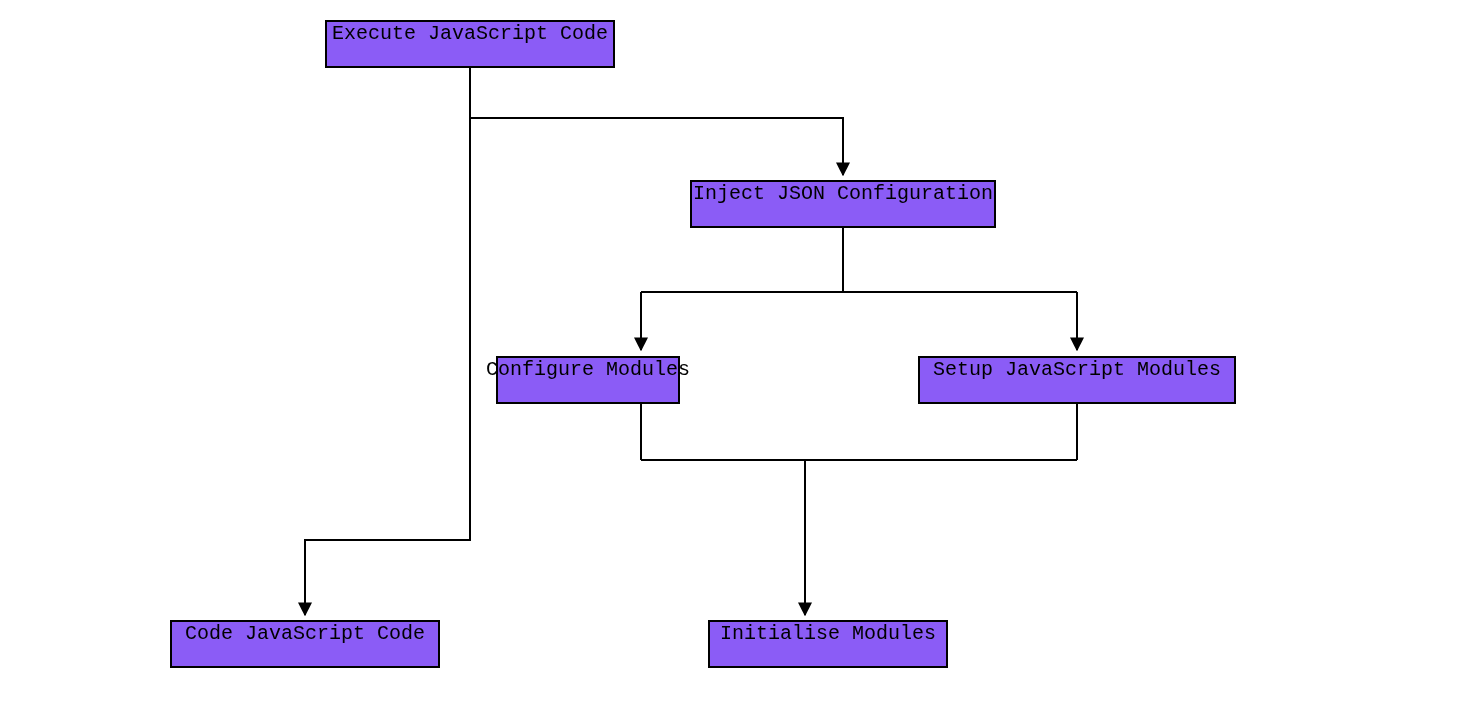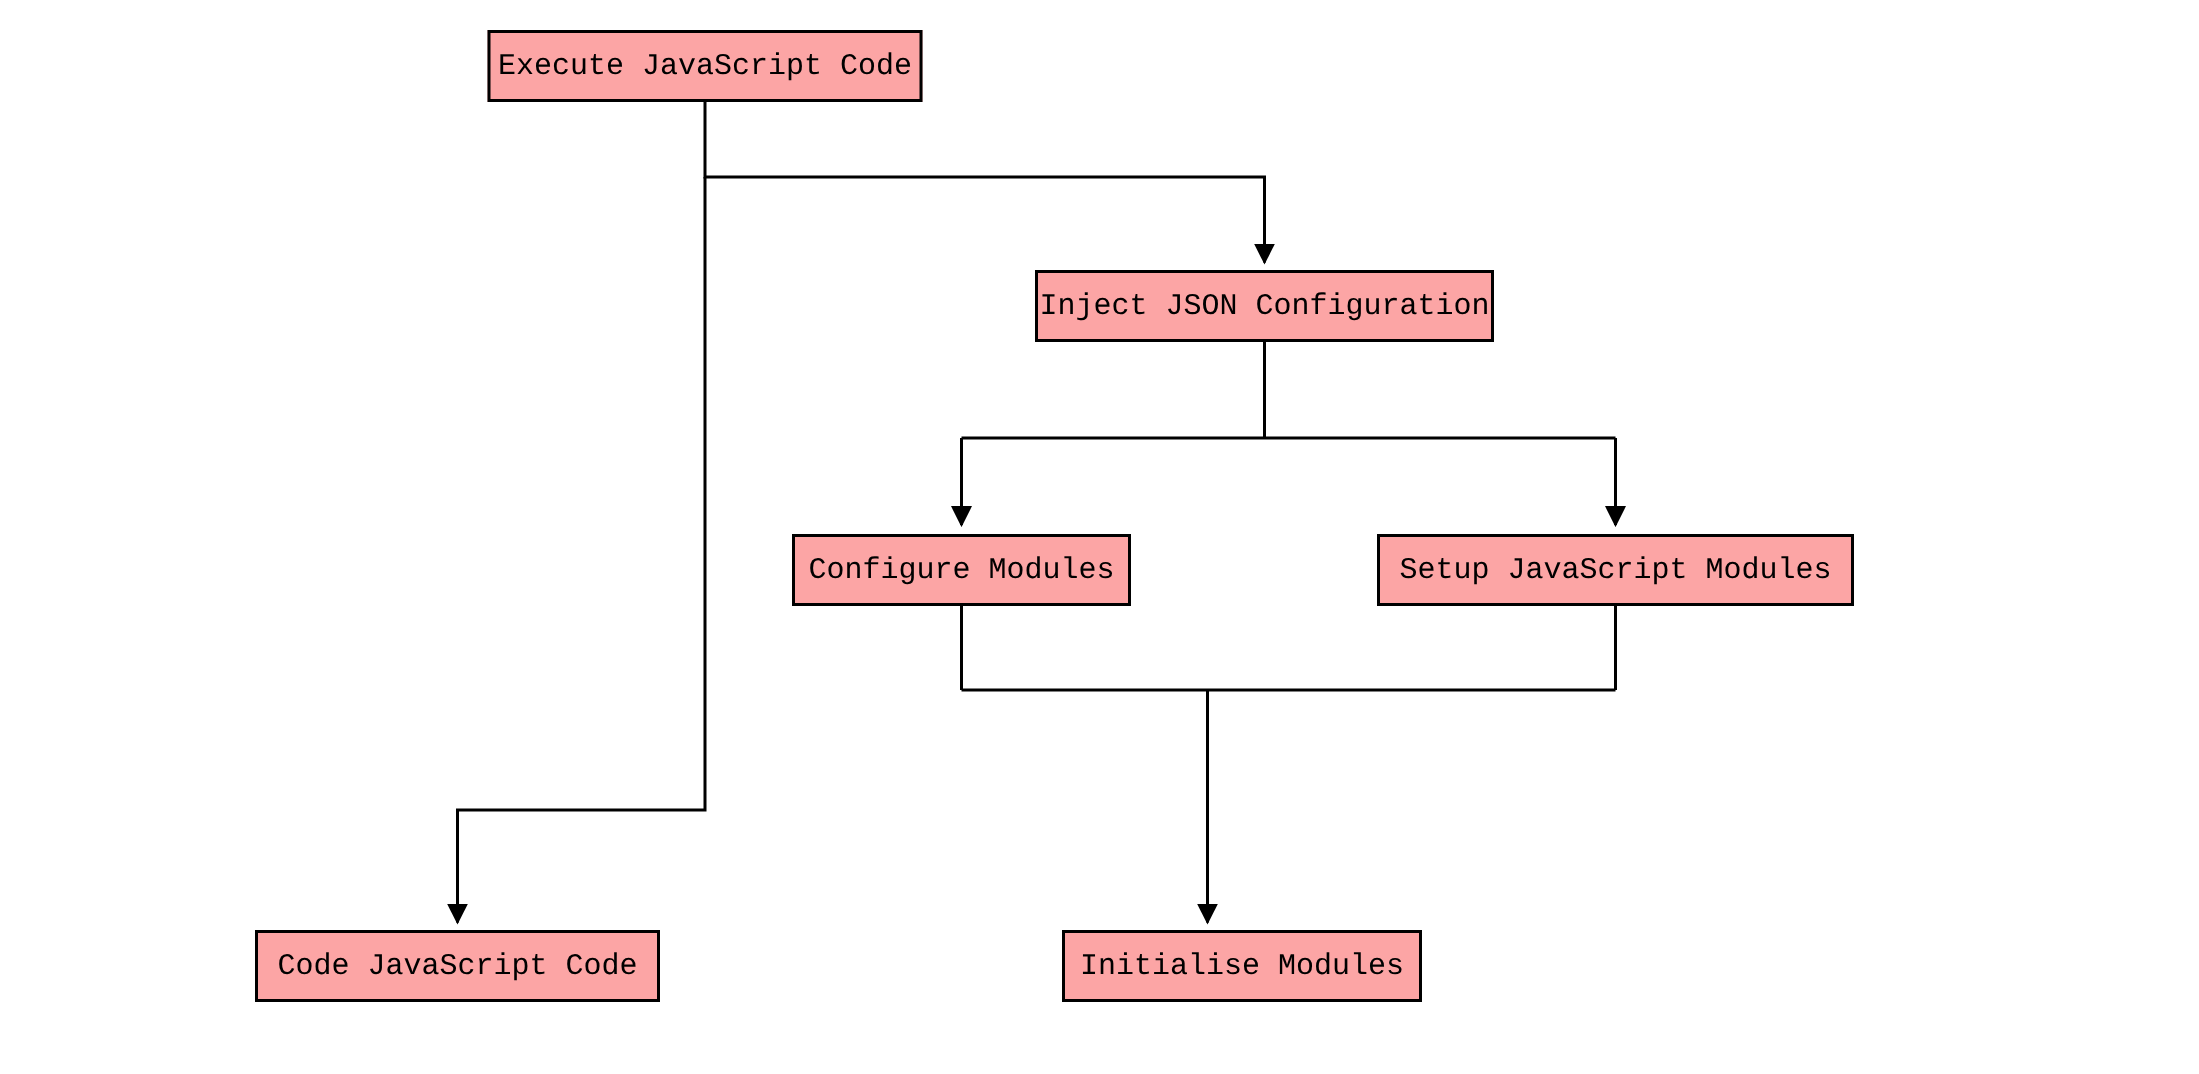--- a/index.html
+++ b/index.html
@@ -11,23 +11,22 @@
     font-family: "Courier New", Courier, monospace;
   }
   .canvas {
     position: relative;
     width: 1466px;
     height: 716px;
   }
   .node {
     position: absolute;
     border: 2px solid #000;
-    background: #fca5a5;
+    background: #8b5cf6;
     display: flex;
-    align-items: center;
     justify-content: center;
     font-size: 20px;
     font-weight: 500;
     color: #000;
     box-sizing: border-box;
     padding: 0 14px;
     white-space: nowrap;
   }
   svg.edges {
     position: absolute;
@@ -66,21 +65,21 @@
   </svg>
 
   <div class="node" style="left:325px; top:20px; width:290px; height:48px;">
     <span>Execute JavaScript Code</span>
   </div>
 
   <div class="node" style="left:690px; top:180px; width:306px; height:48px;">
     <span>Inject JSON Configuration</span>
   </div>
 
-  <div class="node" style="left:528px; top:356px; width:226px; height:48px;">
+  <div class="node" style="left:496px; top:356px; width:184px; height:48px;">
     <span>Configure Modules</span>
   </div>
 
   <div class="node" style="left:918px; top:356px; width:318px; height:48px;">
     <span>Setup JavaScript Modules</span>
   </div>
 
   <div class="node" style="left:170px; top:620px; width:270px; height:48px;">
     <span>Code JavaScript Code</span>
   </div>

